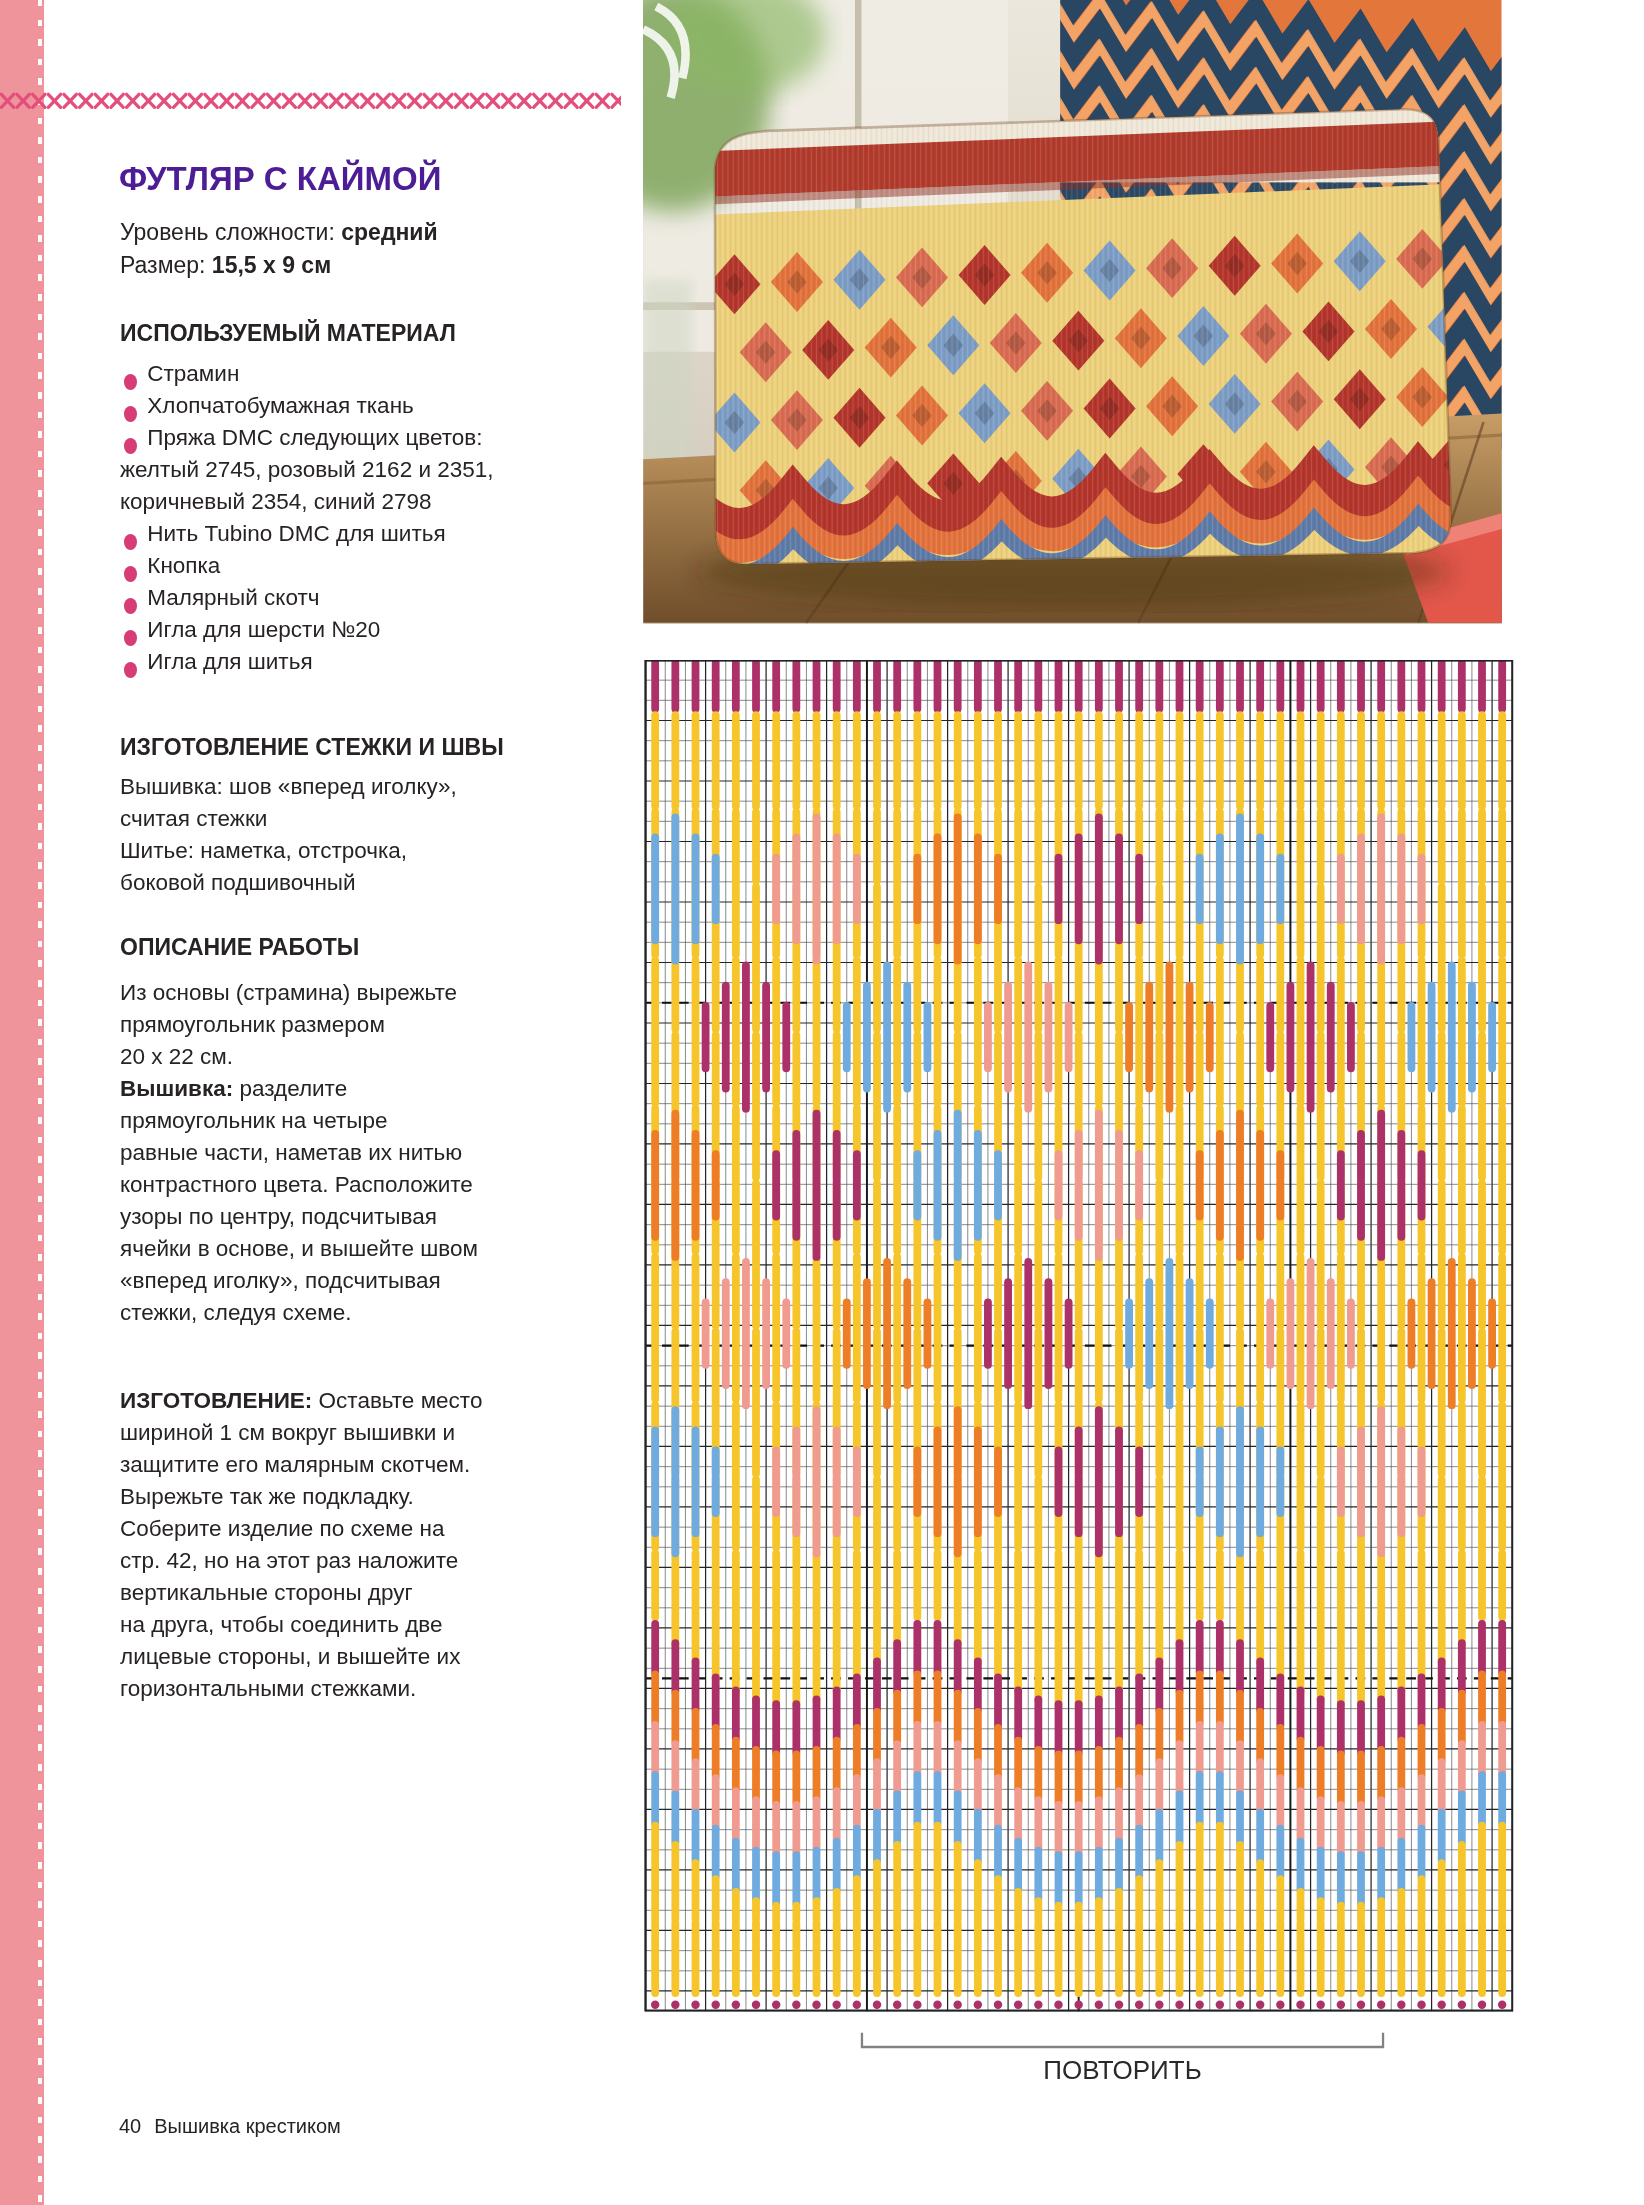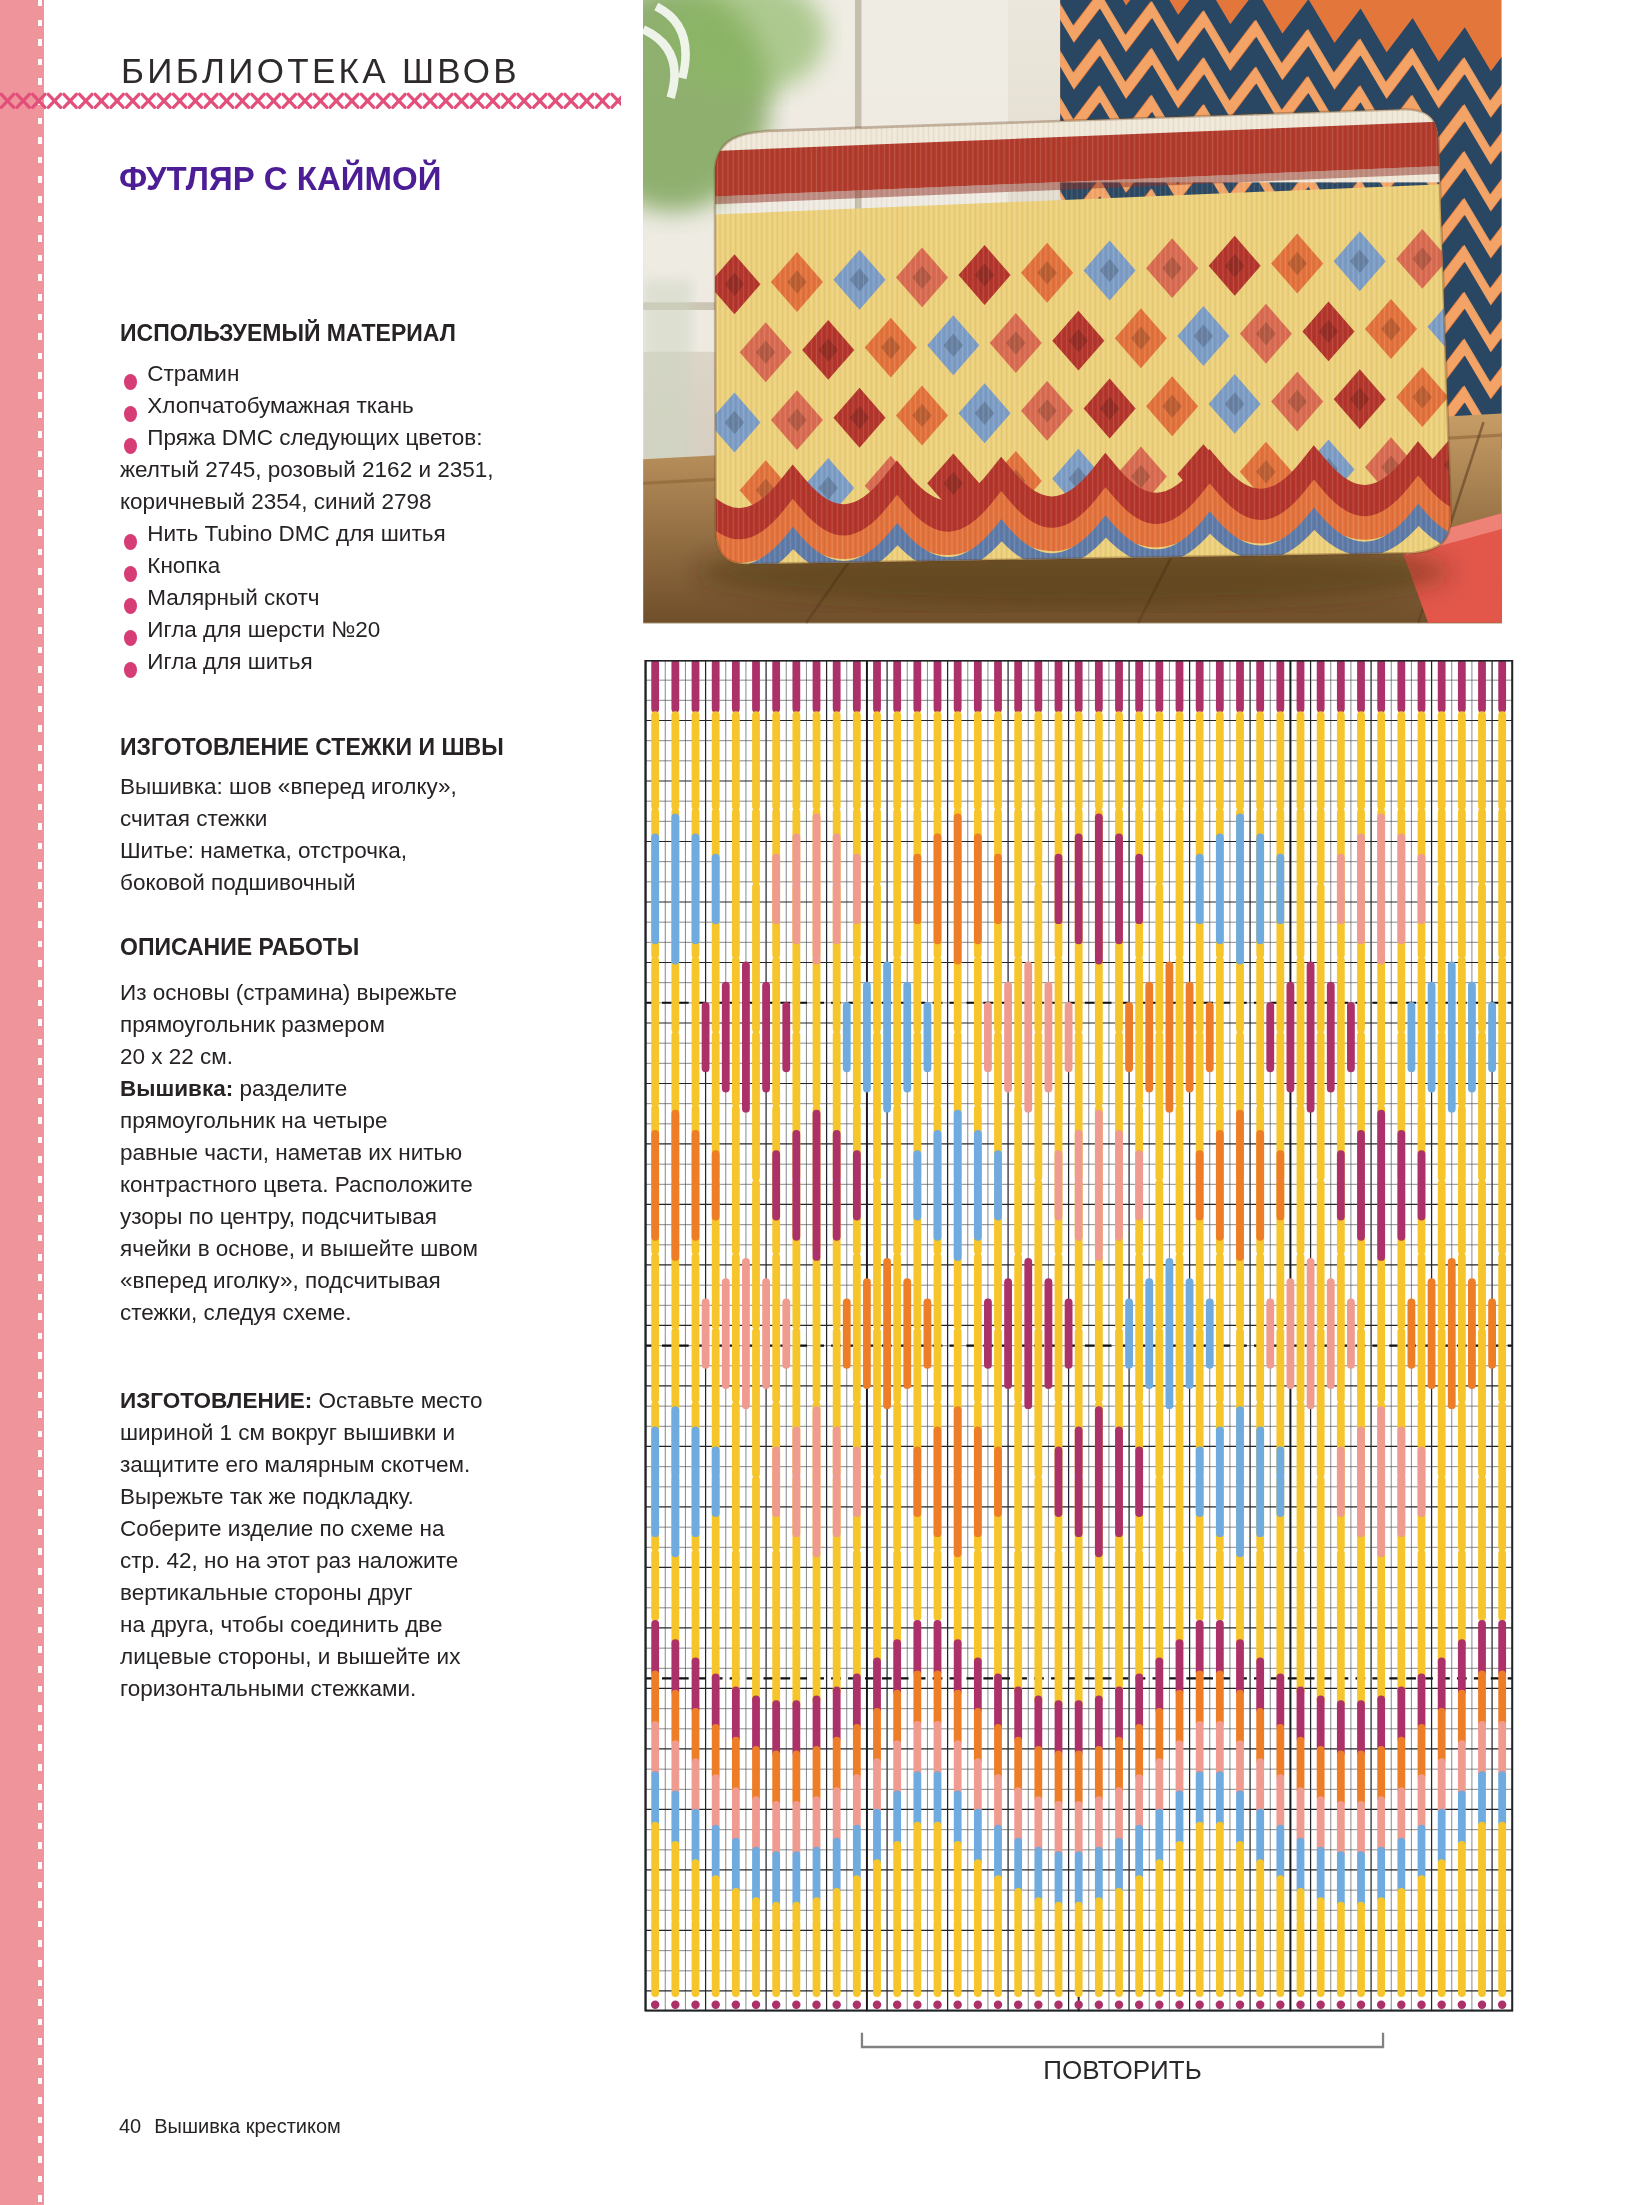--- a/index.html
+++ b/index.html
@@ -27,21 +27,20 @@
   svg{display:block;}
 </style>
 </head>
 <body>
 
 <div class="page">
 
   <div class="abs strip"></div>
   <div class="abs strip-dots"></div>
 
-  <div class="abs hdr">БИБЛИОТЕКА ШВОВ</div>
   <div class="abs divider" id="divider">
       <svg width="621" height="19.6" viewBox="0 0 952 30">
         <line x1="2" y1="5" x2="21" y2="25" stroke="#e34f7b" stroke-width="5" stroke-linecap="round"></line>
         <line x1="2" y1="25" x2="21" y2="5" stroke="#e34f7b" stroke-width="5" stroke-linecap="round"></line>
         <line x1="26" y1="5" x2="45" y2="25" stroke="#e34f7b" stroke-width="5" stroke-linecap="round"></line>
         <line x1="26" y1="25" x2="45" y2="5" stroke="#e34f7b" stroke-width="5" stroke-linecap="round"></line>
         <line x1="50" y1="5" x2="69" y2="25" stroke="#e34f7b" stroke-width="5" stroke-linecap="round"></line>
         <line x1="50" y1="25" x2="69" y2="5" stroke="#e34f7b" stroke-width="5" stroke-linecap="round"></line>
         <line x1="74" y1="5" x2="93" y2="25" stroke="#e34f7b" stroke-width="5" stroke-linecap="round"></line>
         <line x1="74" y1="25" x2="93" y2="5" stroke="#e34f7b" stroke-width="5" stroke-linecap="round"></line>
@@ -114,20 +113,24 @@
         <line x1="890" y1="5" x2="909" y2="25" stroke="#e34f7b" stroke-width="5" stroke-linecap="round"></line>
         <line x1="890" y1="25" x2="909" y2="5" stroke="#e34f7b" stroke-width="5" stroke-linecap="round"></line>
         <line x1="914" y1="5" x2="933" y2="25" stroke="#e34f7b" stroke-width="5" stroke-linecap="round"></line>
         <line x1="914" y1="25" x2="933" y2="5" stroke="#e34f7b" stroke-width="5" stroke-linecap="round"></line>
         <line x1="938" y1="5" x2="957" y2="25" stroke="#e34f7b" stroke-width="5" stroke-linecap="round"></line>
         <line x1="938" y1="25" x2="957" y2="5" stroke="#e34f7b" stroke-width="5" stroke-linecap="round"></line>
       </svg>
     </div>
 
   <div class="abs title" style="color: #4c1d95;">ФУТЛЯР С КАЙМОЙ</div>
+  <div class="abs meta" id="meta">
+      <div class="line"><span>Уровень сложности: </span><span style="font-weight: bold;">средний</span></div>
+      <div class="line"><span>Размер: </span><span style="font-weight: bold;">15,5 х 9 см</span></div>
+    </div>
 
   <div class="abs col" style="top:317px;">
     <div class="sec-h">ИСПОЛЬЗУЕМЫЙ МАТЕРИАЛ</div>
     <div id="materials-list" style="margin-top:9px;">
         <div class="bul-row">
           <span class="bul-dot" style="background: rgb(214, 61, 119);"></span>
           <span class="line">Страмин</span>
         </div>
         <div class="bul-row">
           <span class="bul-dot" style="background: rgb(214, 61, 119);"></span>

